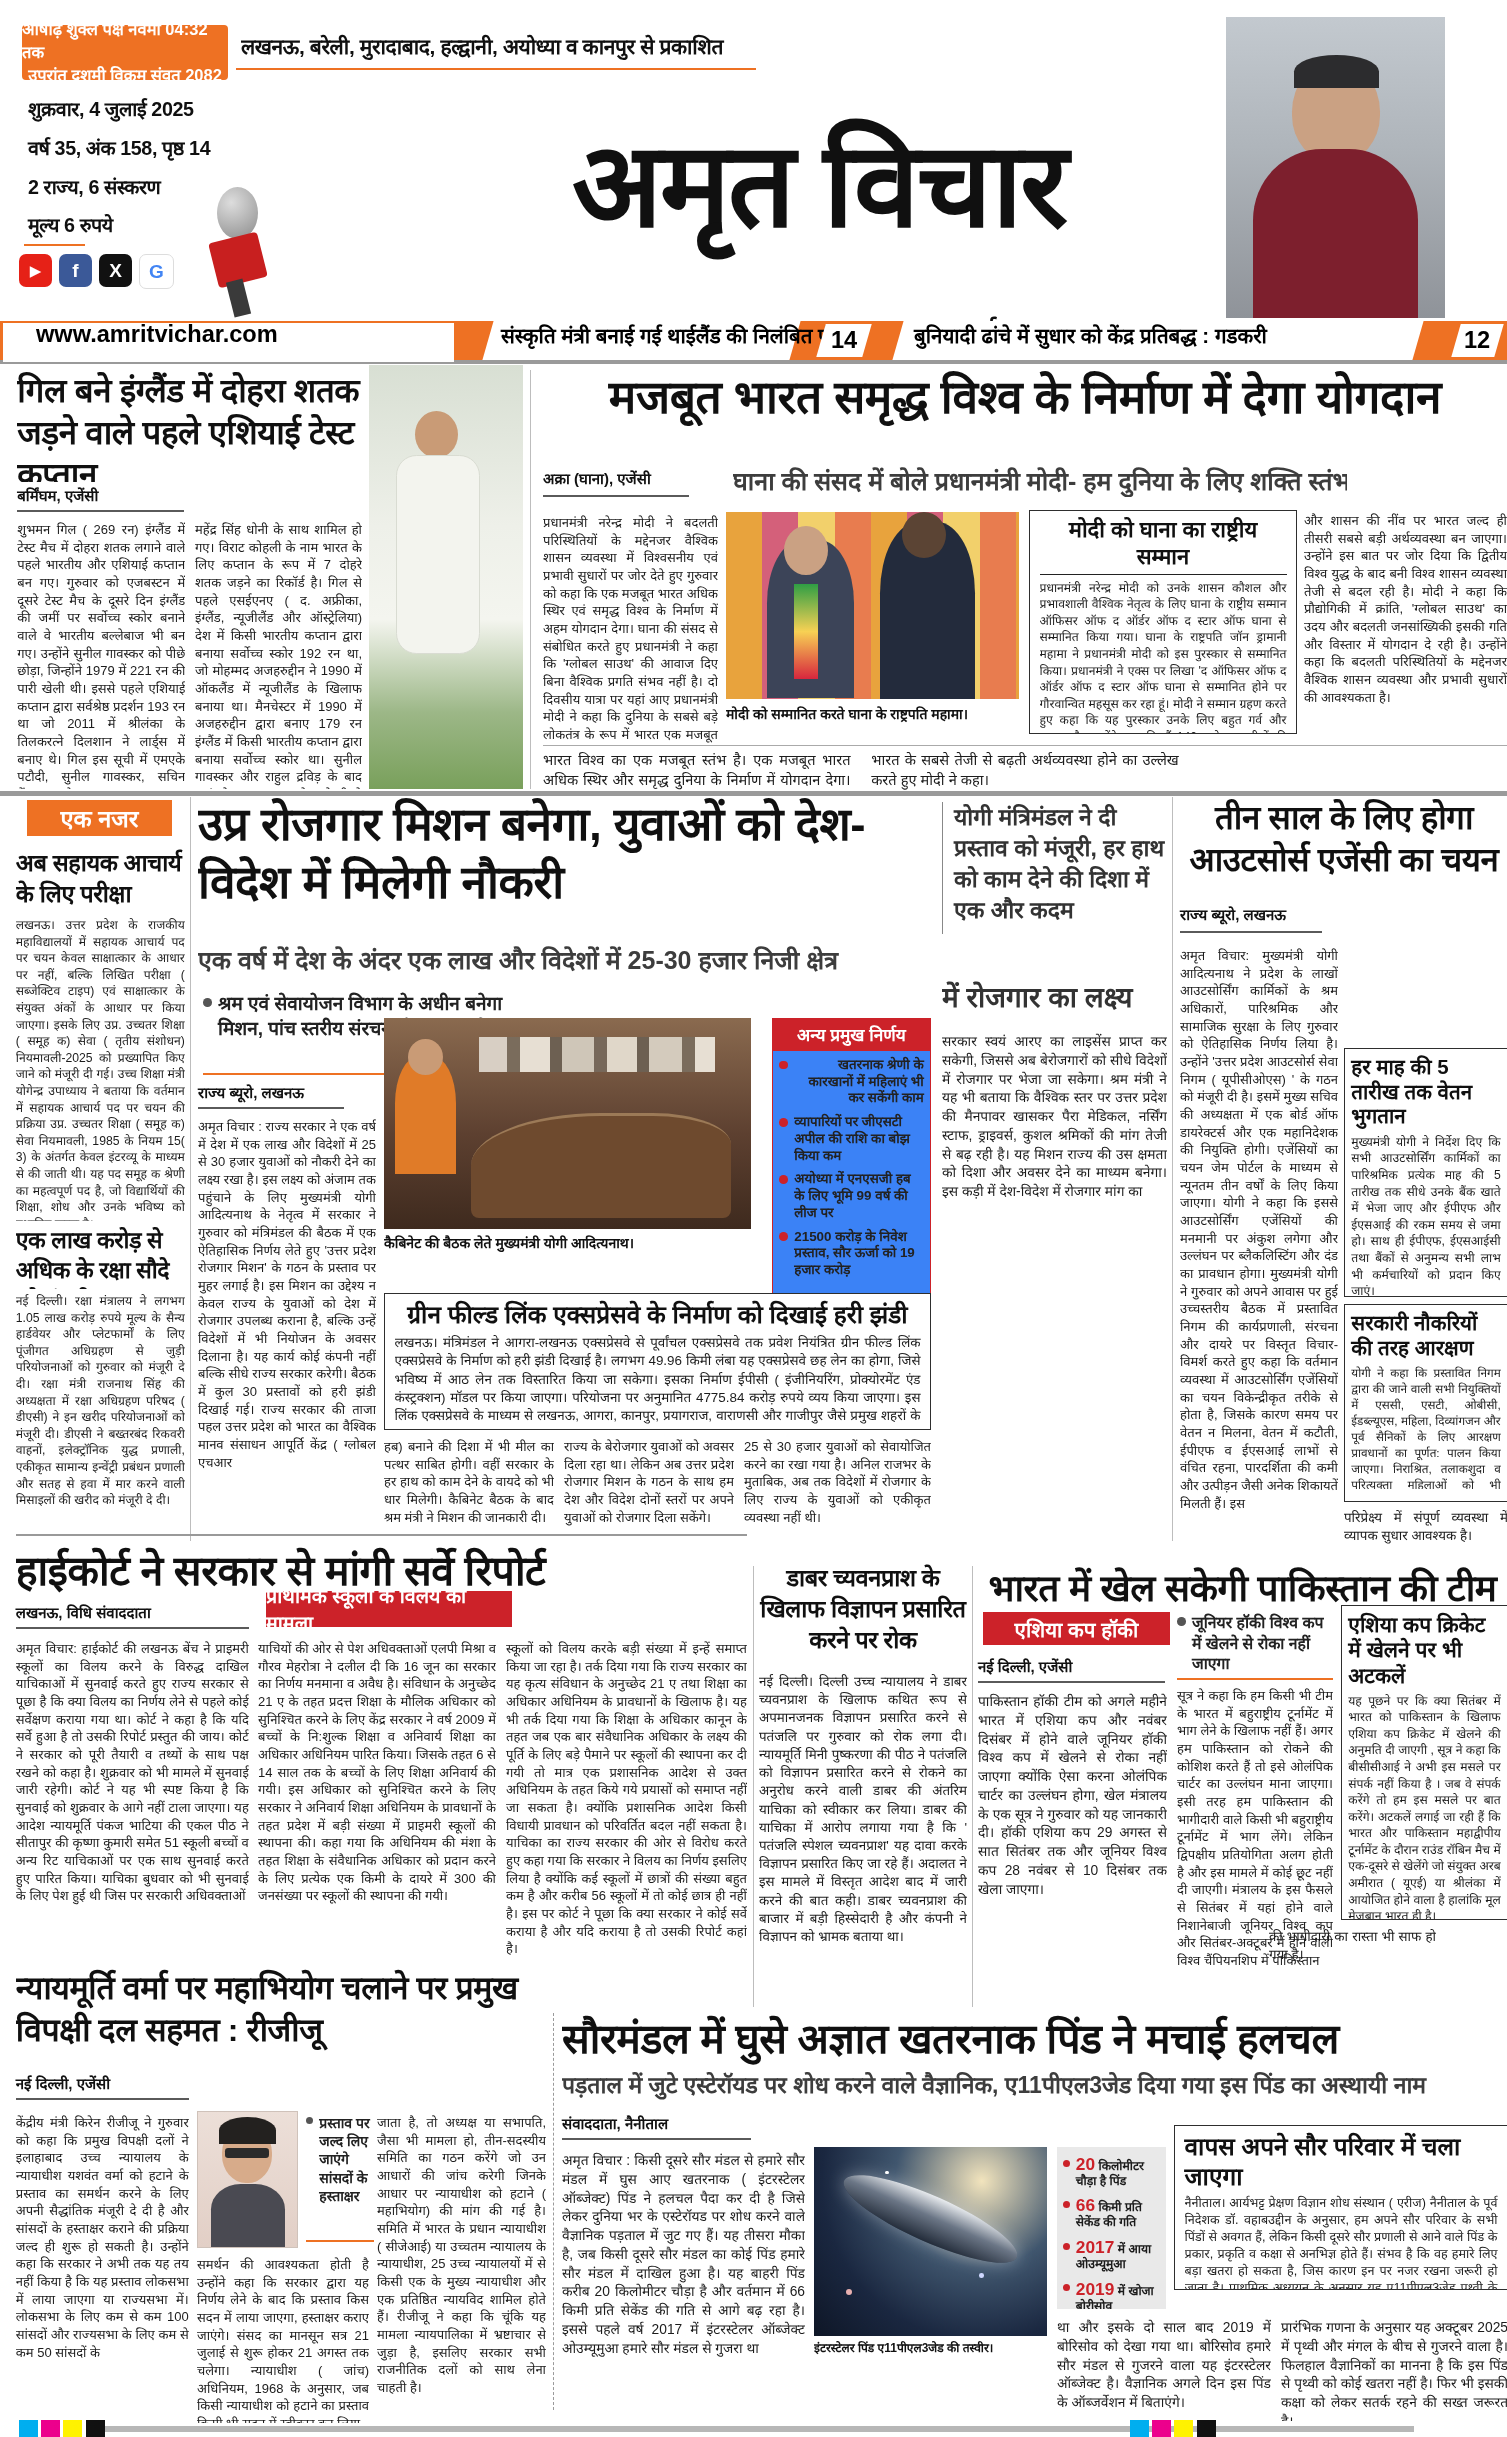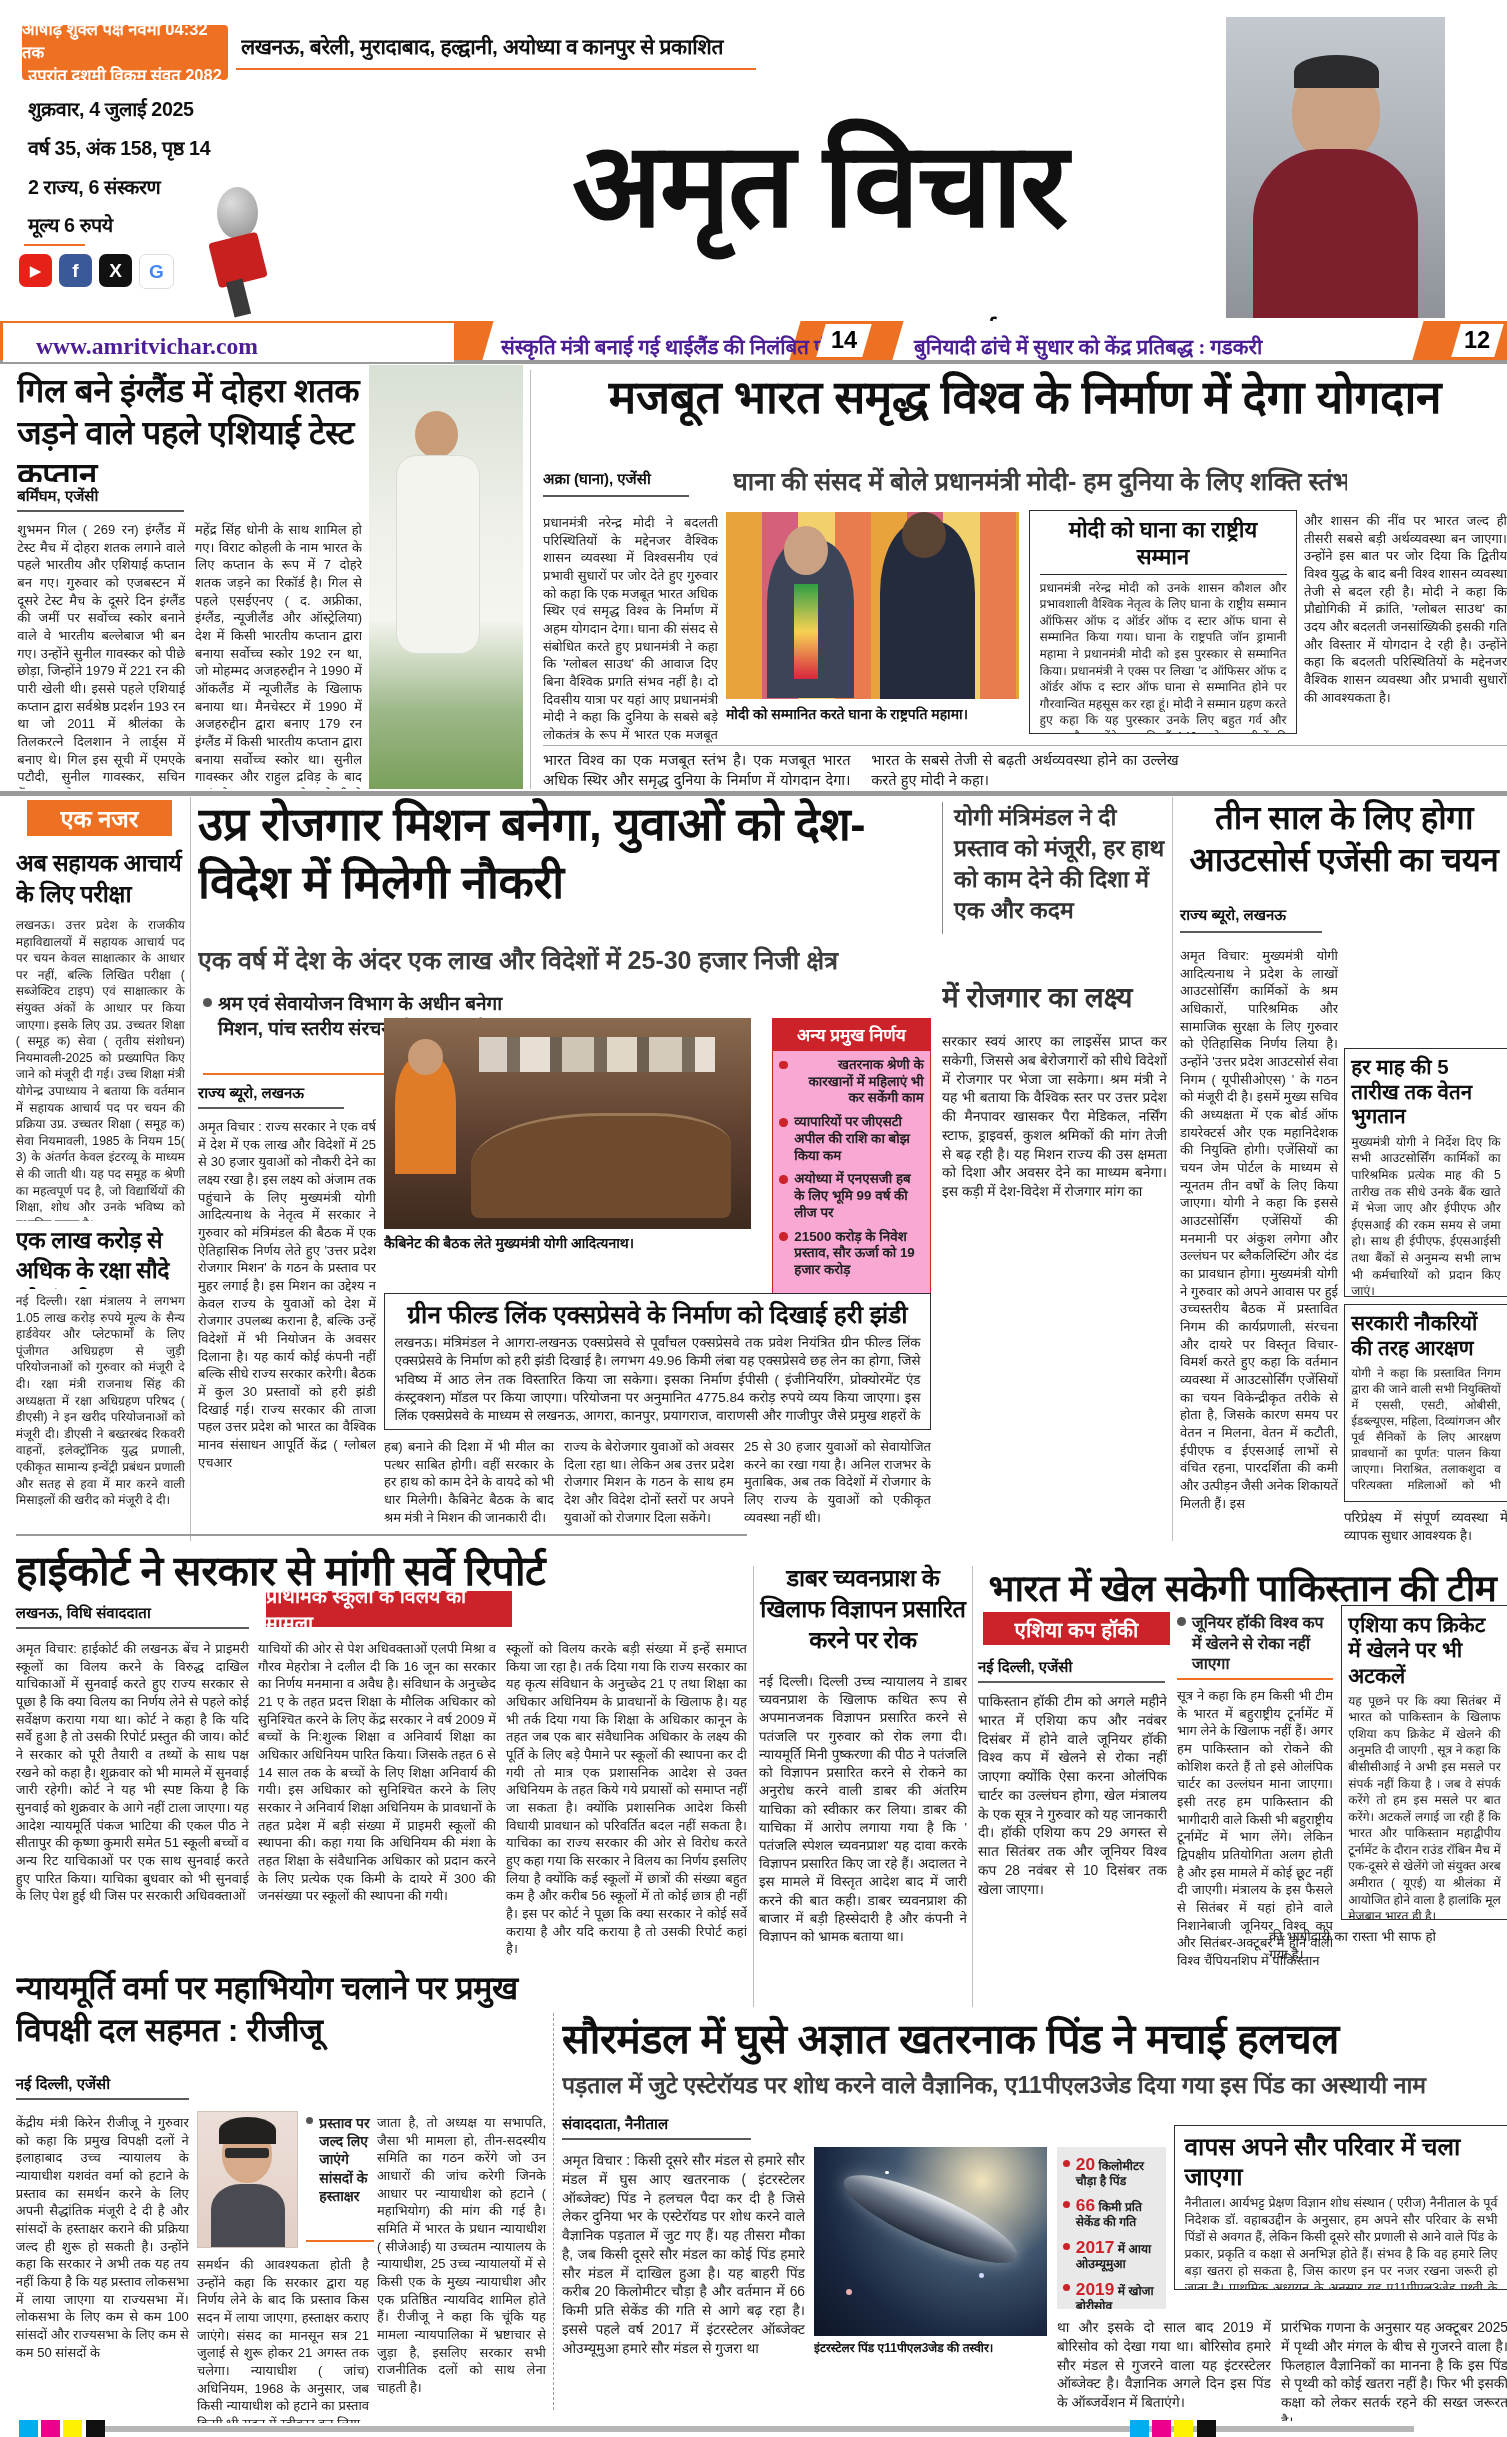--- a/index.html
+++ b/index.html
@@ -21,21 +21,21 @@
   .vline{width:0.8px;background:#bdbdbd;}
   .vdash{width:0;border-left:0.8px dashed #9a9a9a;}
   .dot{width:8.7px;height:8.7px;border-radius:50%;background:#555;flex:0 0 8.7px;margin-top:6.3px;}
   .reddot{background:#cc2229;}
   .bullet-blk{display:flex;gap:6.3px;font-weight:800;color:#222;}
   .ph{position:absolute;overflow:hidden;background:#ccc;}
   .cap{font-size:14px;font-weight:bold;color:#111;}
   .soc{width:33px;height:33px;border-radius:7px;display:flex;align-items:center;justify-content:center;
        color:#fff;font-weight:900;font-size:19px;}
   .strip-seg{position:absolute;top:0;height:100%;background:#fff;transform:skewX(-16deg);}
-  .strip-txt{position:absolute;top:0;height:100%;display:flex;align-items:flex-end;font-weight:900;font-size:21px;color:#4c1d95;font-family:Liberation Serif, serif;}
+  .strip-txt{position:absolute;top:0;height:100%;display:flex;align-items:flex-start;font-weight:900;font-size:21px;color:#000000;}
   .pgnum{position:absolute;top:3.2px;height:33px;background:#fff;color:#000;font-weight:900;font-size:23.6px;
          display:flex;align-items:center;justify-content:center;transform:skewX(-16deg);}
   .pgnum span{transform:skewX(16deg);}
   .stat-item{display:flex;gap:5.5px;margin-bottom:7.9px;align-items:flex-start;}
   .stat-num{color:#cc2229;font-weight:900;font-size:17.3px;line-height:1.1;}
   .stat-lbl{font-weight:700;font-size:12.2px;line-height:1.2;}
   .mark{width:19px;height:19px;display:inline-block;}
 </style>
 </head>
 <body>
@@ -160,21 +160,21 @@
   <div class="abs by" style="left:198px;top:1082px;">राज्य ब्यूरो, लखनऊ</div>
   <div class="abs rule" style="left:198px;top:1107px;width:146px;"></div>
   <div class="abs bd clip" style="left:198px;top:1118px;width:178px;height:422px;">अमृत विचार : राज्य सरकार ने एक वर्ष में देश में एक लाख और विदेशों में 25 से 30 हजार युवाओं को नौकरी देने का लक्ष्य रखा है। इस लक्ष्य को अंजाम तक पहुंचाने के लिए मुख्यमंत्री योगी आदित्यनाथ के नेतृत्व में सरकार ने गुरुवार को मंत्रिमंडल की बैठक में एक ऐतिहासिक निर्णय लेते हुए 'उत्तर प्रदेश रोजगार मिशन' के गठन के प्रस्ताव पर मुहर लगाई है। इस मिशन का उद्देश्य न केवल राज्य के युवाओं को देश में रोजगार उपलब्ध कराना है, बल्कि उन्हें विदेशों में भी नियोजन के अवसर दिलाना है। यह कार्य कोई कंपनी नहीं बल्कि सीधे राज्य सरकार करेगी। बैठक में कुल 30 प्रस्तावों को हरी झंडी दिखाई गई। राज्य सरकार की ताजा पहल उत्तर प्रदेश को भारत का वैश्विक मानव संसाधन आपूर्ति केंद्र ( ग्लोबल एचआर</div>
   <div class="ph" style="left:384px;top:1018px;width:367px;height:211px;background:linear-gradient(180deg,#8a6a4f 0%,#5d4030 55%,#3e2a1e 100%);">
     <div style="position:absolute;left:87px;top:95px;width:260px;height:102px;border-radius:50% 30% 7.9px 7.9px;background:#6e4a2e;border-top:3.2px solid #9c7a57;"></div>
     <div style="position:absolute;left:11px;top:38px;width:61px;height:118px;border-radius:40% 40% 0 0;background:#e07b28;"></div>
     <div style="position:absolute;left:23.6px;top:20.5px;width:35px;height:36px;border-radius:50%;background:#c99b76;"></div>
     <div style="position:absolute;left:95px;top:19px;width:236px;height:35px;background:linear-gradient(90deg,#d8cfc4 0 28px,#7a6c5c 28px 41px,#e7dfd3 41px 71px,#6d6052 71px 83px,#cfc6b8 83px 115px,#77685a 115px 128px,#e0d7c9 128px 158px,#6d6052 158px 170px,#d4cbbd 170px 203px,#7a6c5c 203px 216px,#e7dfd3 216px 236px);"></div>
   </div>
   <div class="abs cap clip" style="left:384px;top:1233px;width:367px;height:23.6px;">कैबिनेट की बैठक लेते मुख्यमंत्री योगी आदित्यनाथ।</div>
-  <div class="abs" style="left:772px;top:1018px;width:159px;height:293px;border:1.6px solid #cc2229;box-sizing:border-box;background:#f9a8d4;">
+  <div class="abs" style="left:772px;top:1018px;width:159px;height:293px;border:1.6px solid #cc2229;box-sizing:border-box;background:#3b82f6;">
     <div class="tag" style="height:31.5px;font-size:17.3px;">
       <span>अन्य प्रमुख निर्णय</span>
       </div>
     <div style="padding:6.3px 6.3px 0 6.3px;">
       <div class="bullet-blk" style="font-size:13.4px;font-weight:700;margin-bottom:7px;line-height:1.25;text-align:right;">
         <span class="dot reddot" style="margin-top:3.9px;"></span>
         <span>खतरनाक श्रेणी के कारखानों में महिलाएं भी कर सकेंगी काम</span>
         </div>
       <div class="bullet-blk" style="font-size:13.4px;font-weight:700;margin-bottom:7px;line-height:1.25;">
         <span class="dot reddot" style="margin-top:3.9px;"></span>

